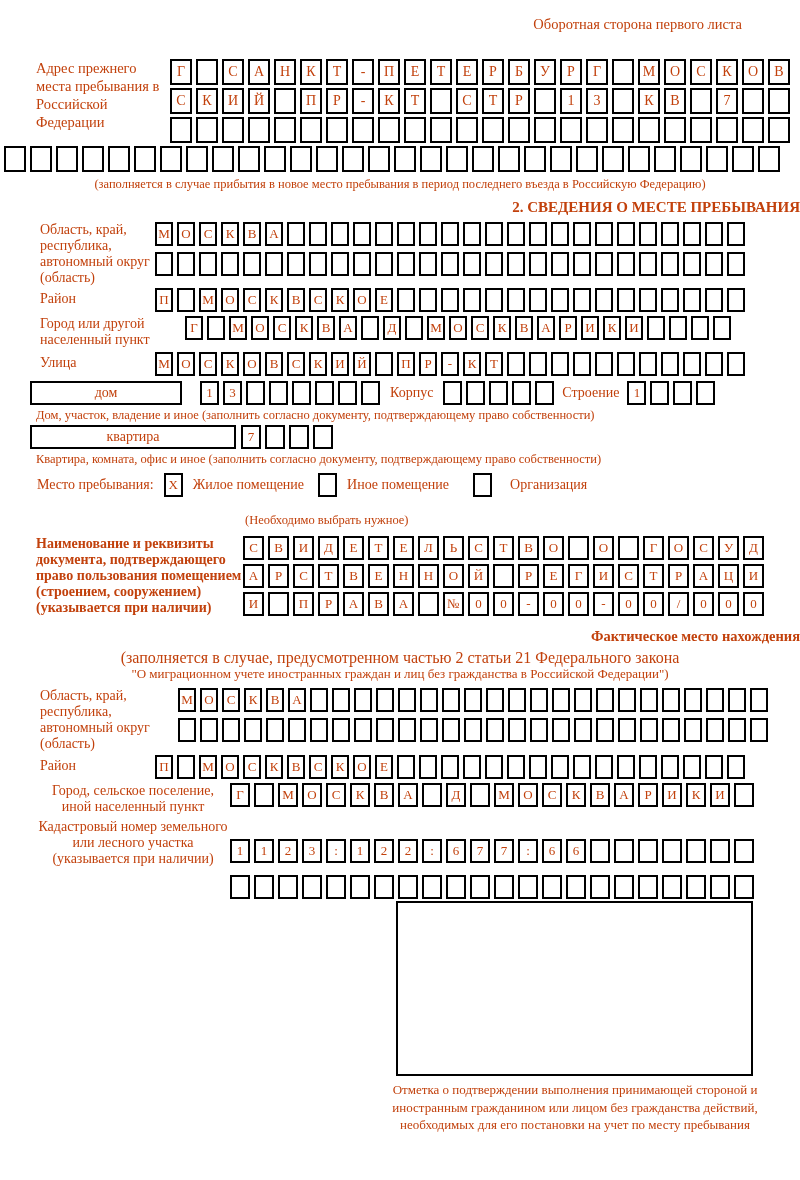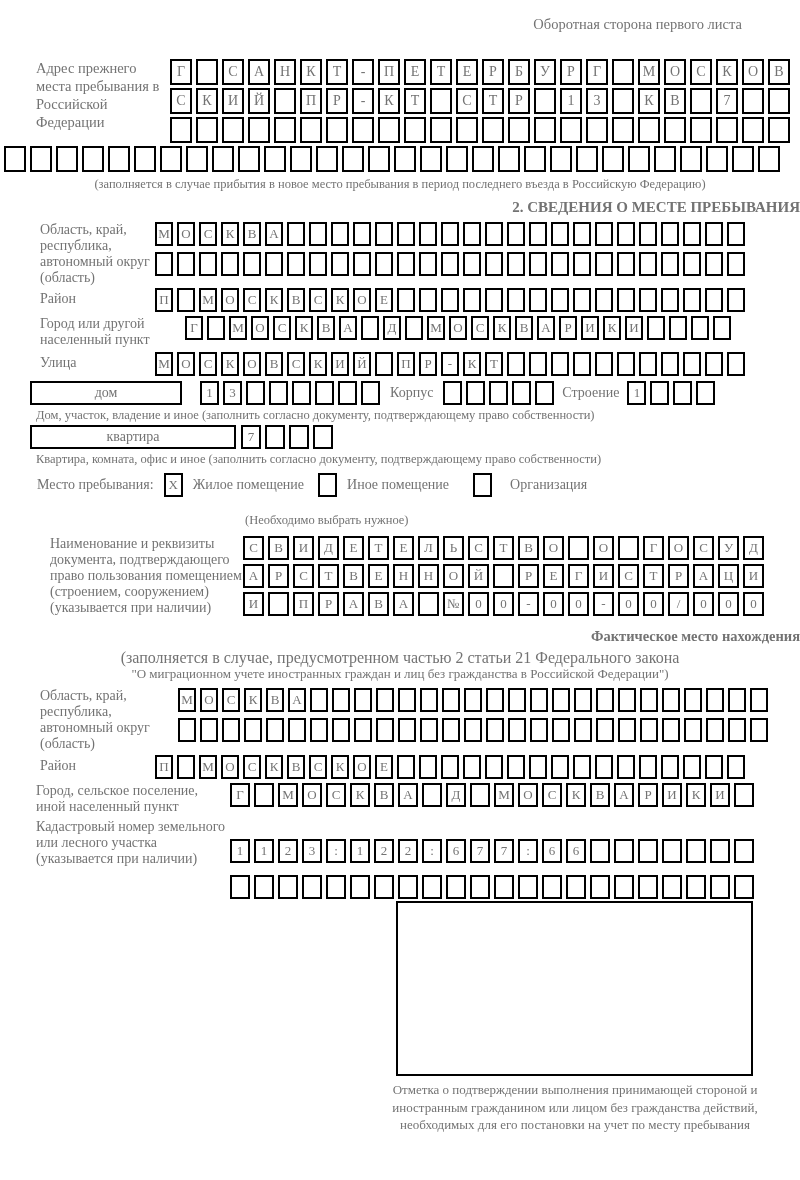--- a/index.html
+++ b/index.html
@@ -1,29 +1,29 @@
 <!DOCTYPE html>
 <html><head>
 <meta charset="utf-8">
 <style>
   html,body{margin:0;padding:0;background:#fff;}
   .page{
-    width:800px;height:1180px;background:#fff;color:#737373;
+    width:800px;height:1180px;background:#fff;color:#c2410c;
     font-family:"Liberation Serif","DejaVu Serif",serif;
     position:relative;overflow:hidden;
   }
   .top-note{padding-top:16px;padding-right:58px;text-align:right;font-size:14.5px;}
   .frow{display:flex;align-items:flex-start;}
   .label{font-size:14px;line-height:16px;}
   .lab-top{padding-left:36px;box-sizing:border-box;width:170px;font-size:14.5px;line-height:18px;}
   .lab-s2{padding-left:40px;box-sizing:border-box;width:155px;}
   .lab-gorod{padding-left:40px;box-sizing:border-box;width:185px;}
-  .lab-doc{padding-left:50px;box-sizing:border-box;width:243px;}
+  .lab-doc{padding-left:36px;box-sizing:border-box;width:243px;font-weight:bold;}
   .lab-fob{padding-left:40px;box-sizing:border-box;width:178px;}
-  .lab-g2{padding-left:36px;box-sizing:border-box;width:230px;}
+  .lab-g2{padding-left:36px;box-sizing:border-box;width:230px;text-align:center;}
   .vpad{padding-top:3px;}
   .rows{display:flex;flex-direction:column;}
   .boxrow{display:flex;gap:4px;}
   .cb{
     display:inline-flex;align-items:center;justify-content:center;
     border:2px solid #000;box-sizing:border-box;flex:0 0 auto;
     font-size:13px;background:#fff;
   }
   .sz-a .cb{width:22px;height:26px;font-size:14px;}   
   .sz-b .cb{width:18px;height:24px;}                  

